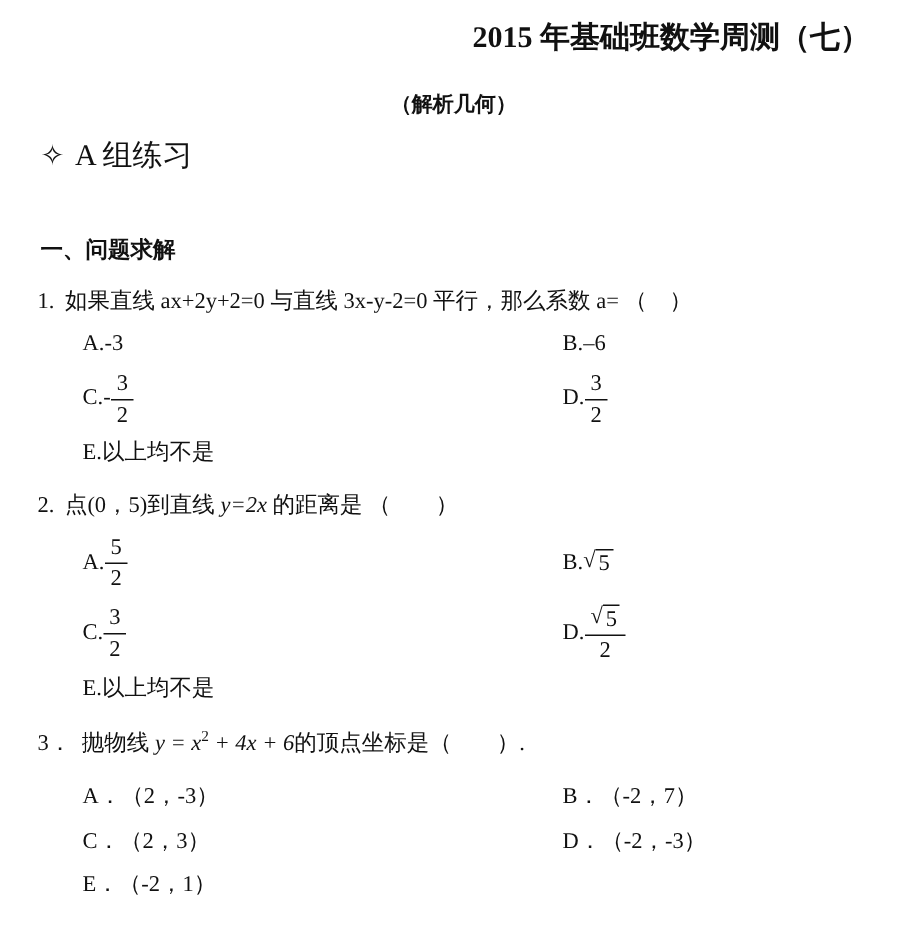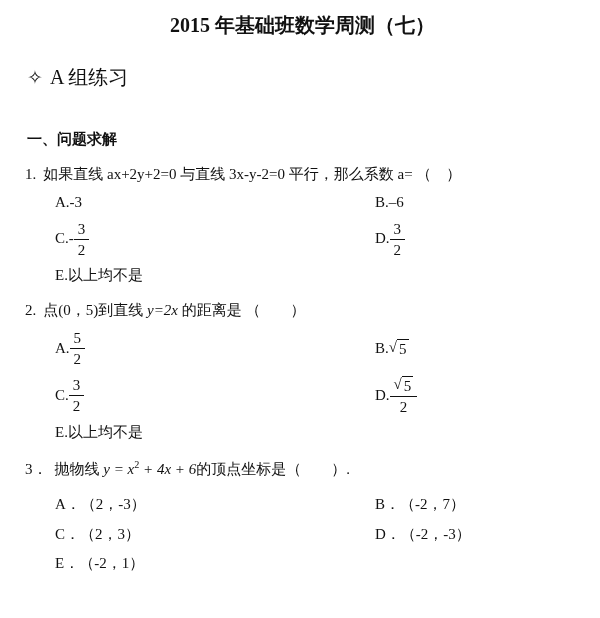--- a/index.html
+++ b/index.html
@@ -5,24 +5,24 @@
   * { margin: 0; padding: 0; box-sizing: border-box; }
   html, body { background: #ffffff; }
   body {
     width: 600px; height: 618px;
     font-family: "Liberation Serif", "DejaVu Serif", serif;
     color: #111111;
     overflow: hidden;
   }
   .page { position: relative; width: 600px; height: 618px; padding: 13px 20px 0 25px; background: #ffffff; }
 
-  .title { text-align: center; font-size: 20px; font-weight: bold; line-height: 1.2; }
+  .title { text-align: right; font-size: 20px; font-weight: bold; line-height: 1.2; }
   .subtitle { text-align: center; font-size: 14px; font-weight: bold; margin-top: 24px; }
 
-  .section-heading { font-size: 20px; margin-top: 28px; margin-left: 2px; line-height: 1.2; }
+  .section-heading { font-size: 20px; margin-top: 13px; margin-left: 2px; line-height: 1.2; }
   .diamond { margin-right: 7px; font-size: 19px; }
 
   .subsection { font-size: 15px; font-weight: bold; margin-top: 40px; margin-left: 2px; }
 
   .question { margin-top: 15px; }
   .q-line { font-size: 15px; line-height: 1.35; }
   .q-num { margin-right: 7px; }
   .math { font-style: italic; }
   sup { font-size: 0.68em; }
 
@@ -45,20 +45,21 @@
   .sqrt { display: inline-flex; align-items: flex-start; }
   .sqrt-sym { line-height: 1.15; }
   .radicand { border-top: 1px solid #111; line-height: 1.2; padding: 0 2px; }
 </style>
 </head>
 <body>
 
 <div class="page">
 
   <div class="title">2015 年基础班数学周测（七）</div>
+  <div class="subtitle">（解析几何）</div>
 
   <div class="section-heading">
     <span class="diamond">✧</span><span>A 组练习</span>
   </div>
 
   <div class="subsection">一、问题求解</div>
 
   <div class="question">
     <div class="q-line">
       <span class="q-num">1.</span><span>如果直线 ax+2y+2=0 与直线 3x-y-2=0 平行，那么系数 a= （　）</span>

